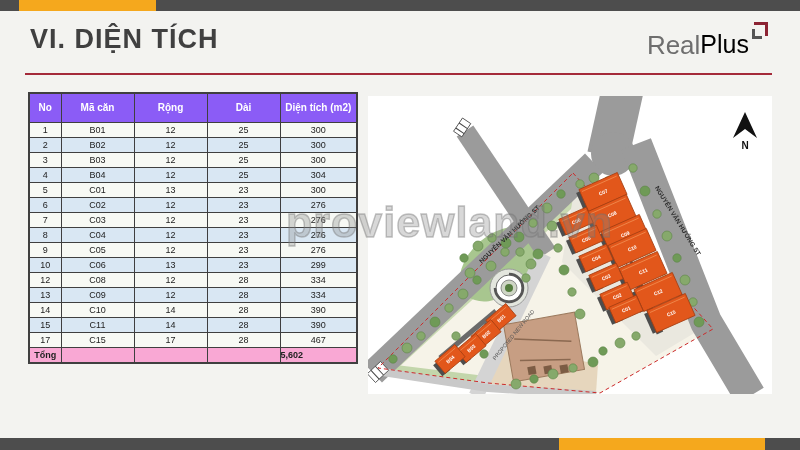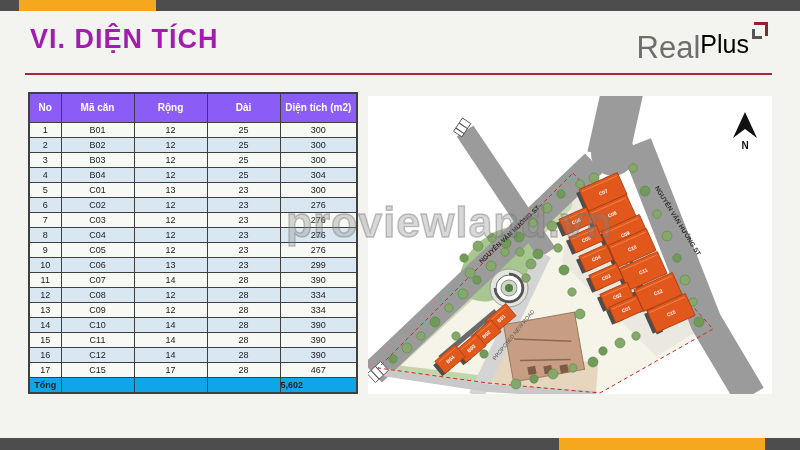--- a/index.html
+++ b/index.html
@@ -6,46 +6,46 @@
   body{
     width:800px;height:450px;position:relative;overflow:hidden;
     background:#f3f3f0;font-family:"Liberation Sans",sans-serif;
   }
   .top-bar{position:absolute;left:0;top:0;width:800px;height:11px;background:#4d4d4d;}
   .top-accent{position:absolute;left:19px;top:0;width:137px;height:11px;background:#f5a81d;}
   .bottom-bar{position:absolute;left:0;top:438px;width:800px;height:12px;background:#4d4d4d;}
   .bottom-accent{position:absolute;left:559px;top:438px;width:206px;height:12px;background:#f5a81d;}
   .slide-title{
     position:absolute;left:30px;top:24px;font-size:27px;font-weight:bold;
-    color:#a21caf;letter-spacing:1px;
+    color:#404040;letter-spacing:1px;
   }
   .title-rule{position:absolute;left:25px;top:73px;width:747px;height:2px;background:#a42a3a;}
   .logo{position:absolute;top:30px;right:32px;display:flex;align-items:flex-start;}
-  .logo .real{font-size:31px;color:#6e6e6e;}
+  .logo .real{font-size:26px;color:#6e6e6e;}
   .logo .plus{font-size:25px;color:#000000;}
   .logo-icon{position:relative;width:17px;height:17px;margin-left:2px;margin-top:-8px;}
   .logo-icon .corner-red{position:absolute;right:0;top:0;width:11px;height:11px;
     border-top:3.5px solid #8c2333;border-right:3.5px solid #8c2333;}
   .logo-icon .corner-gray{position:absolute;right:6px;top:7px;width:7px;height:7px;
     border-left:3px solid #555;border-bottom:3px solid #555;}
   table.area-table{
     position:absolute;left:28px;top:92px;border-collapse:collapse;
     border:2px solid #3f3f3f;table-layout:fixed;width:328px;
   }
   .area-table th{
     background:#8b5cf6;color:#fff;font-size:10px;font-weight:bold;
     border:1px solid #3f3f3f;padding:2px 1px;line-height:1.15;height:24px;
   }
   .area-table td{
     font-size:9px;color:#222;text-align:center;border:1px solid #3f3f3f;
     padding:0;height:14px;line-height:14px;
   }
   .area-table tbody tr:nth-child(odd) td{background:#f7f9f4;}
   .area-table tbody tr:nth-child(even) td{background:#d9e7f3;}
-  .area-table tr.total-row td{background:#0ea5e9;font-weight:bold;}
+  .area-table tr.total-row td{background:#f9a8d4;font-weight:bold;}
   .area-table tr.total-row td.total-value{text-align:left;padding-right:4px;}
   .map-panel{position:absolute;left:368px;top:96px;width:404px;height:298px;background:#ffffff;}
   .watermark{
     position:absolute;left:286px;top:198px;z-index:20;font-size:43px;font-weight:bold;
     color:rgba(135,135,135,0.32);-webkit-text-stroke:1.4px rgba(115,115,115,0.42);
     letter-spacing:1px;white-space:nowrap;pointer-events:none;
   }
 </style>
 </head>
 <body>
@@ -149,27 +149,20 @@
         <td>276</td>
       </tr>
       <tr>
         <td>10</td>
         <td>C06</td>
         <td>13</td>
         <td>23</td>
         <td>299</td>
       </tr>
       <tr>
-        <td>11</td>
-        <td>C07</td>
-        <td>14</td>
-        <td>28</td>
-        <td>390</td>
-      </tr>
-      <tr>
         <td>12</td>
         <td>C08</td>
         <td>12</td>
         <td>28</td>
         <td>334</td>
       </tr>
       <tr>
         <td>13</td>
         <td>C09</td>
         <td>12</td>
@@ -179,27 +172,20 @@
       <tr>
         <td>14</td>
         <td>C10</td>
         <td>14</td>
         <td>28</td>
         <td>390</td>
       </tr>
       <tr>
         <td>15</td>
         <td>C11</td>
-        <td>14</td>
-        <td>28</td>
-        <td>390</td>
-      </tr>
-      <tr>
-        <td>16</td>
-        <td>C12</td>
         <td>14</td>
         <td>28</td>
         <td>390</td>
       </tr>
       <tr>
         <td>17</td>
         <td>C15</td>
         <td>17</td>
         <td>28</td>
         <td>467</td>

